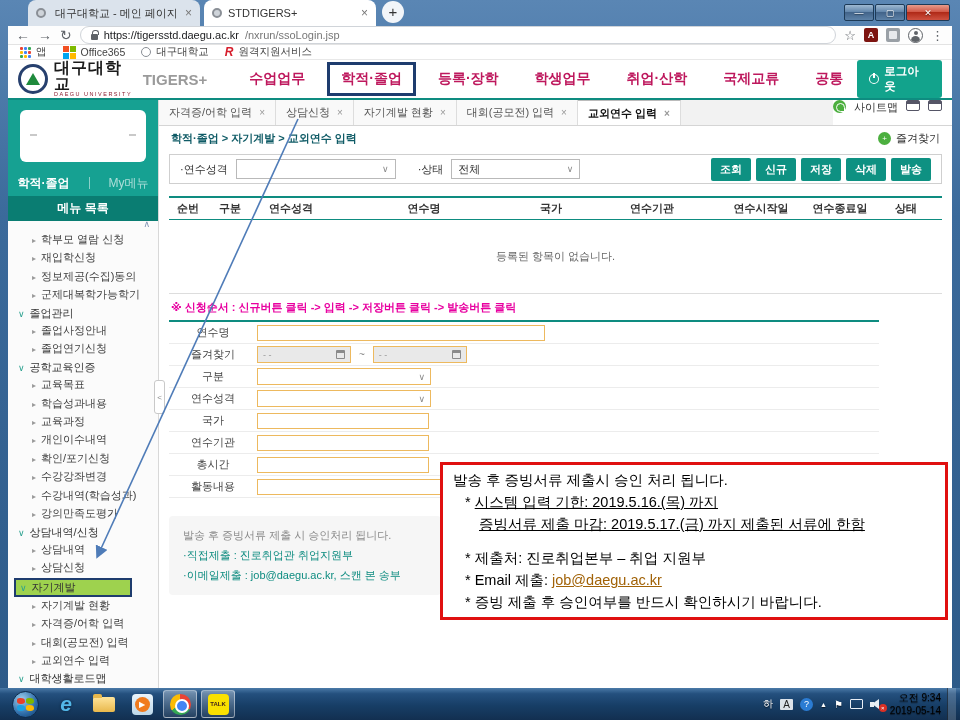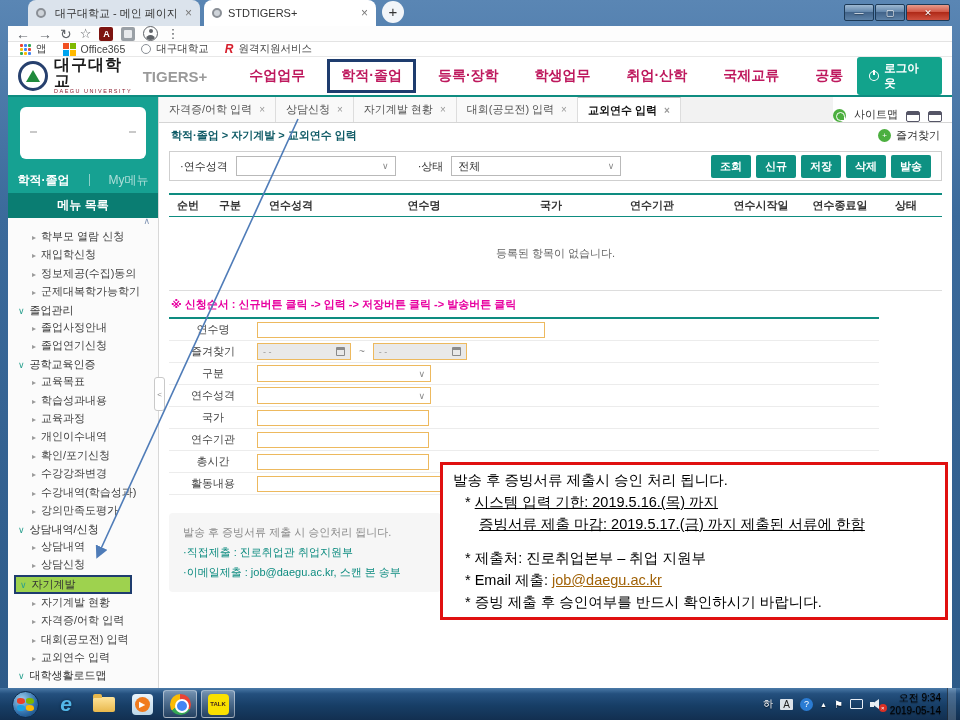--- a/index.html
+++ b/index.html
@@ -94,35 +94,35 @@
   .chev-down { position:absolute; right:8px; bottom:0px; color:#7f93b3; font-size:9px; }
   .collapse-handle { position:absolute; left:146px; top:280px; width:11px; height:34px; background:#fff;
                      border:1px solid #c9c9c9; border-radius:3px; color:#8a8a8a; font-size:8px;
                      display:flex; align-items:center; justify-content:center; z-index:5; }
 
   .content { flex:1; display:flex; flex-direction:column; background:#fff; }
   .ctabs { height:26px; display:flex; align-items:stretch; background:#f2f2f2; border-bottom:1px solid #d5d5d5; font-size:11px; color:#555; }
   .ctab { display:flex; align-items:center; gap:7px; padding:0 10px; background:#f9f9f9; border-right:1px solid #ddd; white-space:nowrap; }
   .ctab .x { color:#999; font-size:10px; }
   .ctab.active { background:#fff; color:#111; font-weight:bold; border-top:1px solid #bbb; }
-  .ctabs-right { margin-left:auto; display:flex; align-items:flex-end; gap:8px; padding-right:10px; background:#fff; }
+  .ctabs-right { margin-left:auto; display:flex; align-items:flex-start; gap:8px; padding-right:10px; background:#fff; }
   .sitemap-ic { width:13px; height:13px; border-radius:50%; background:#4caf3f; position:relative; }
   .sitemap-ic::after { content:""; position:absolute; left:3px; top:3px; width:7px; height:7px; border:1.5px solid #fff; border-radius:50% 50% 0 50%; }
   .winic { width:14px; height:11px; border:1.5px solid #556; border-radius:2px; position:relative; }
   .winic::before { content:""; position:absolute; left:0; top:0; right:0; height:3px; background:#556; }
   .crumb-row { height:24px; display:flex; align-items:center; padding:0 12px; font-size:11px; font-weight:bold; color:#0f5b66; }
   .fav { margin-left:auto; display:flex; align-items:center; gap:5px; font-weight:normal; color:#333; }
   .fav-ic { width:13px; height:13px; border-radius:50%; background:#4caf3f; color:#fff; font-size:8px; text-align:center; line-height:13px; }
 
   .filterbar { margin:4px 10px 0; border:1px solid #cfcfcf; height:30px; display:flex; align-items:center; padding:0 10px; gap:8px; }
   .flabel { font-size:11px; color:#333; white-space:nowrap; }
   .sel { height:20px; border:1px solid #b9b9b9; background:#fff; display:flex; align-items:center;
          justify-content:space-between; padding:0 6px; font-size:11px; color:#333; }
   .sel .arr { color:#888; font-size:9px; }
-  .sel.w1 { width:160px; } .sel.w2 { width:170px; }
+  .sel.w1 { width:160px; } .sel.w2 { width:129px; }
   .btnrow { margin-left:auto; display:flex; gap:5px; }
   .tbtn { background:#0e9182; color:#fff; font-size:11px; font-weight:bold; padding:4px 9px; border-radius:2px; white-space:nowrap; }
 
   .grid { margin:12px 10px 0; border-top:2px solid #0e8c80; }
   .ghead { display:flex; height:22px; align-items:center; border-bottom:1px solid #0e8c80; font-size:11px; font-weight:bold; color:#333; }
   .ghead span { text-align:center; flex:none; }
   .gc0{width:38px}.gc1{width:46px}.gc2{width:76px}.gc3{width:190px}.gc4{width:64px}.gc5{width:138px}.gc6{width:80px}.gc7{width:78px}.gc8{width:54px}
   .gempty { height:74px; display:flex; align-items:center; justify-content:center; font-size:11px; color:#666; border-bottom:1px solid #ddd; }
 
   .note { margin:6px 12px 0; font-size:11px; font-weight:bold; color:#e800a0; }
@@ -212,20 +212,25 @@
         <span class="wc">—</span>
         <span class="wc">▢</span>
         <span class="wc close">✕</span>
       </div>
     </div>
 
     <div class="toolbar">
       <span class="navbtn">←</span>
       <span class="navbtn">→</span>
       <span class="navbtn">↻</span>
+      <div class="urlbar">
+        <span class="lock"></span>
+        <span class="url-domain">https://tigersstd.daegu.ac.kr</span>
+        <span class="url-path">/nxrun/ssoLogin.jsp</span>
+      </div>
       <span class="tb-ic">☆</span>
       <span class="pdf-ic">A</span>
       <span class="ext-ic"></span>
       <span class="avatar-ic"></span>
       <span class="tb-ic">⋮</span>
     </div>
 
     <div class="bookmarks">
       <span class="bm">
         <span class="grid-ic">

